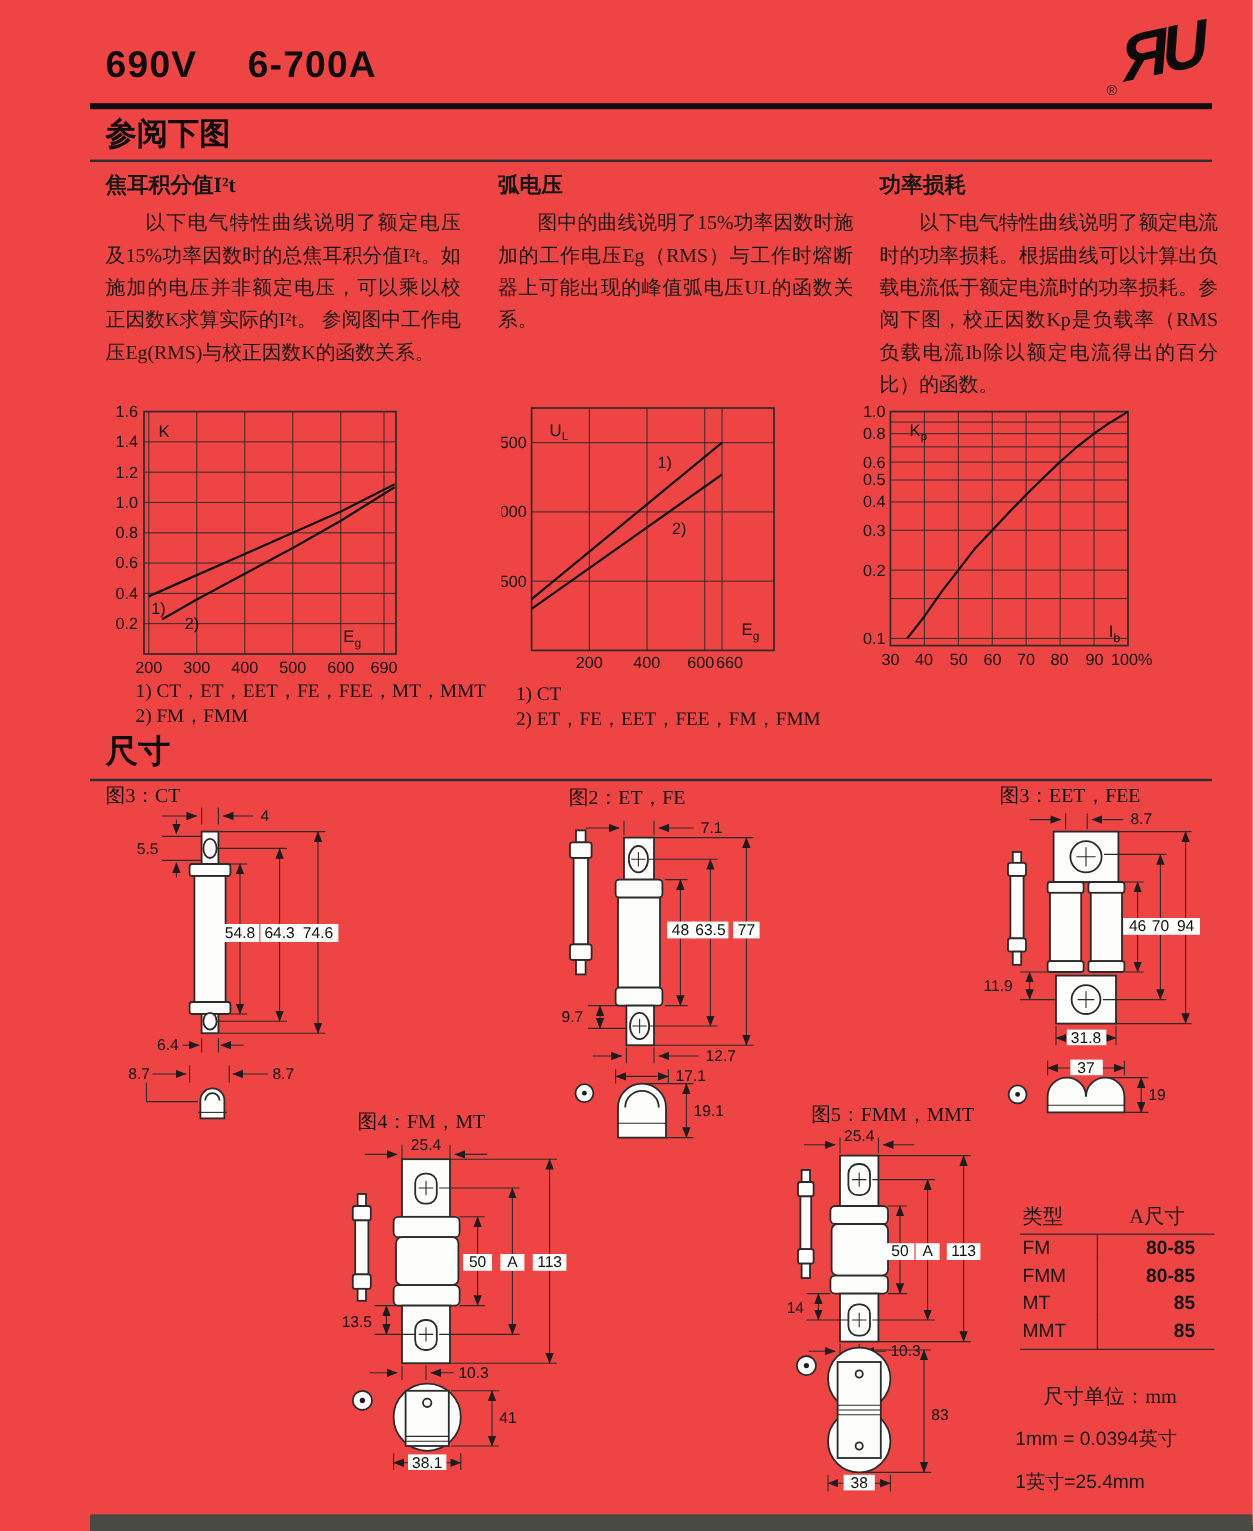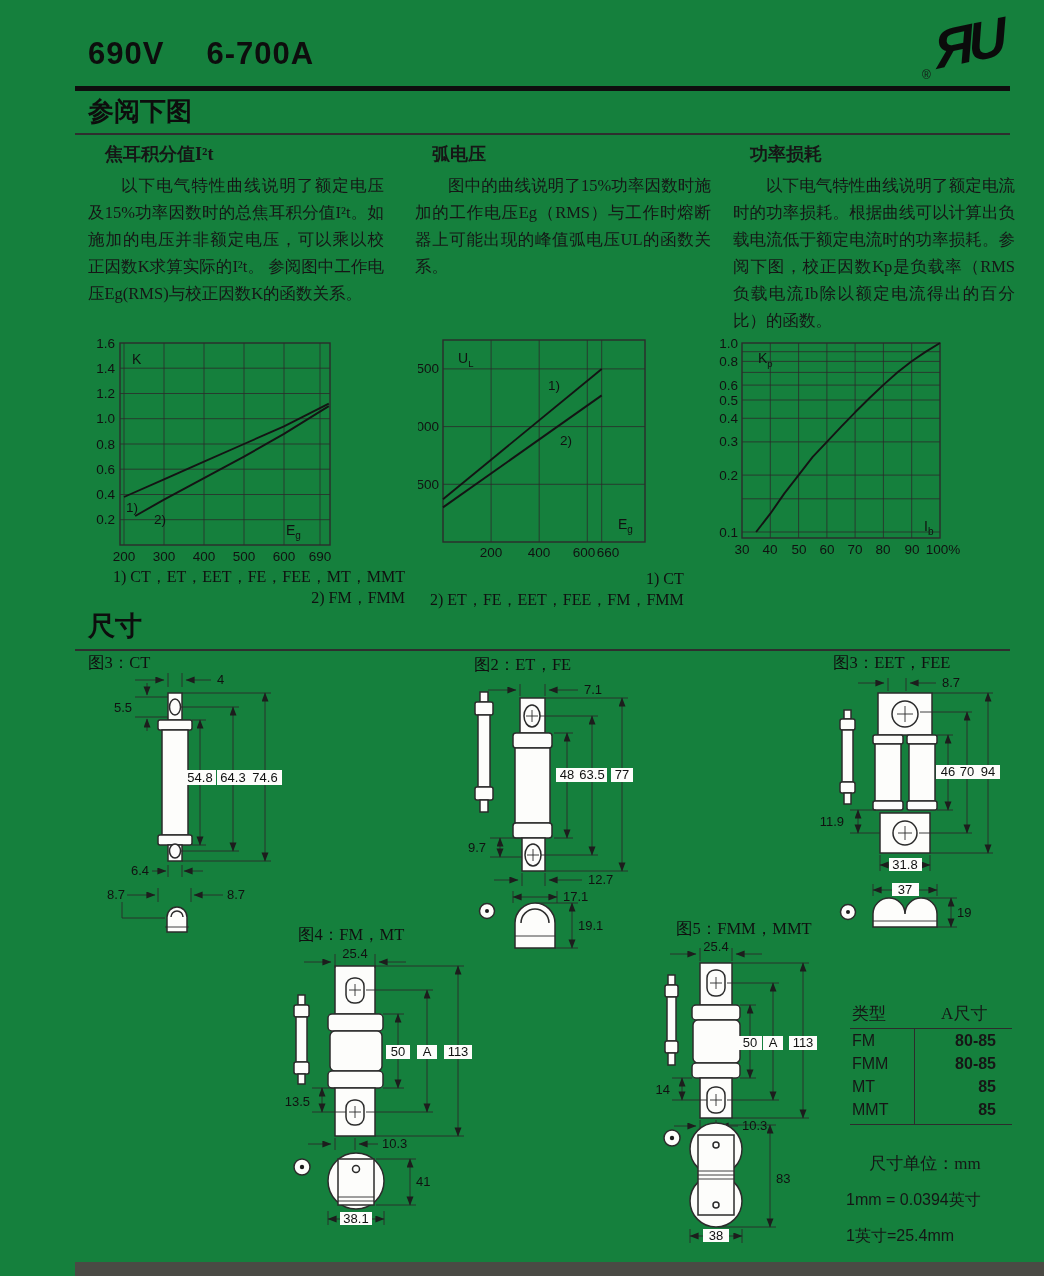--- a/index.html
+++ b/index.html
@@ -1,43 +1,43 @@
 <!DOCTYPE html>
 <html><head>
 <meta charset="utf-8">
 <style>
   html,body{margin:0;padding:0;background:#e9e9e7;}
-  #page{position:relative;width:1044px;height:1276px;background:#15803d;overflow:hidden;
+  #page{position:relative;width:1044px;height:1276px;background:#ef4444;overflow:hidden;
         font-family:"Liberation Serif",serif;color:#161616;}
   .abs{position:absolute;}
   
   #title{left:88px;top:36px;font-family:"Liberation Sans",sans-serif;font-weight:800;
          font-size:31px;letter-spacing:1px;color:#0d0d0d;}
   #title .t2{margin-left:42px;}
   #ul-logo{left:920px;top:16px;width:96px;height:72px;}
   .ulmark{position:absolute;left:14px;top:-4px;font-family:"Liberation Sans",sans-serif;
           font-weight:900;font-style:italic;font-size:54px;letter-spacing:-5px;color:#0b0b0b;
           transform:rotate(-12deg) skewX(-6deg);}
   .ulreg{position:absolute;left:2px;top:52px;font-size:12px;font-family:"Liberation Sans",sans-serif;}
   .rule-thick{left:75px;top:86px;width:935px;height:5px;background:#0e0e0e;}
   .rule-thin{left:75px;width:935px;height:2px;background:#2e2e2e;}
   .h1{font-weight:bold;font-size:26px;color:#0d0d0d;}
   
   .col{top:142px;width:296px;}
-  .col h3{margin:0 0 6px 17px;font-size:18px;font-weight:bold;}
+  .col h3{margin:0 0 6px 0;font-size:18px;font-weight:bold;}
   .col p{margin:0;font-size:16.5px;line-height:27px;text-align:justify;text-indent:2em;}
   
   svg text{font-family:"Liberation Sans",sans-serif;fill:#111;}
   .frame{fill:none;stroke:#2b2b2b;stroke-width:1.4;}
   .grid{stroke:#2b2b2b;stroke-width:0.8;}
   .curve{fill:none;stroke:#141414;stroke-width:1.9;stroke-linejoin:round;}
   .tick{font-size:13.5px;}
   .axlbl{font-size:14px;}
   .ctag{font-size:13.5px;}
-  .legend{font-size:16px;line-height:21px;font-family:"Liberation Serif",serif;color:#101010;text-align:right;}
+  .legend{font-size:16px;line-height:21px;font-family:"Liberation Serif",serif;color:#101010;}
   
   .figlbl{font-size:16.5px;color:#101010;}
   .part{fill:#fdfdfb;stroke:#2b2b2b;stroke-width:1.5;}
   .dim{stroke:#2b2b2b;stroke-width:0.9;fill:none;}
   .dimtxt{font-size:13px;fill:#161616;}
   .wbg{fill:#fdfdfb;stroke:none;}
   
   .stable{position:absolute;left:850px;top:1002px;width:162px;border-collapse:collapse;
           font-family:"Liberation Sans",sans-serif;font-size:16px;color:#161616;}
   .stable th{font-family:"Liberation Serif",serif;font-size:17px;font-weight:normal;

